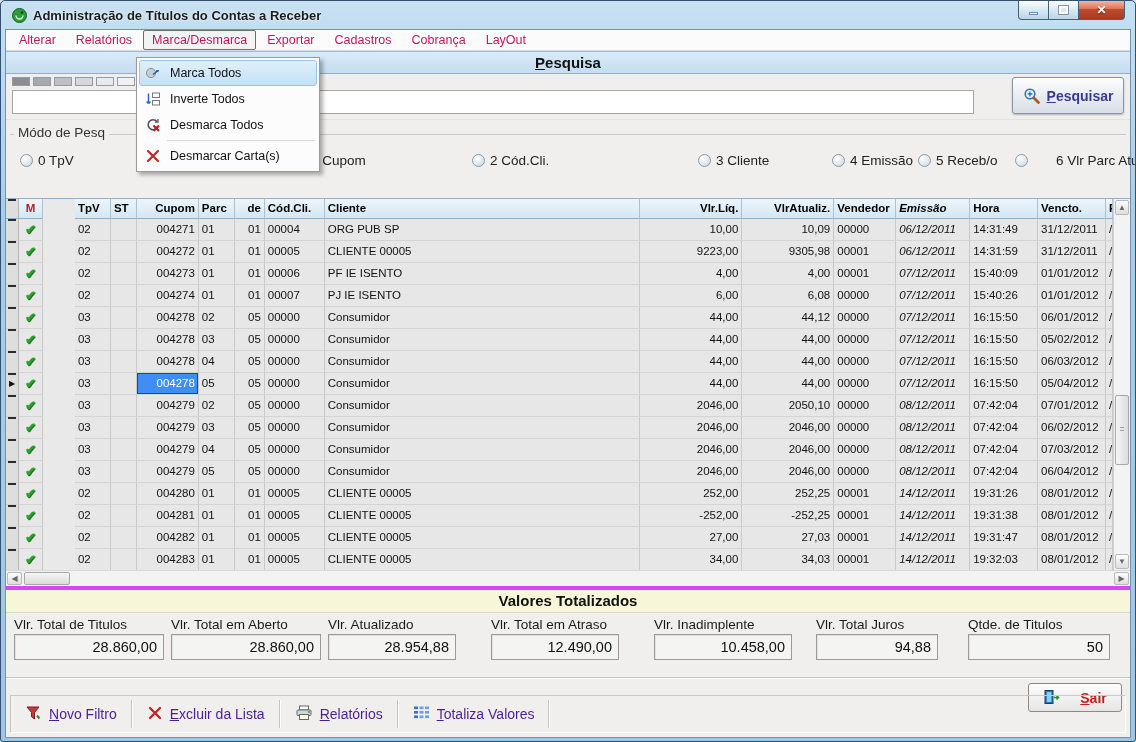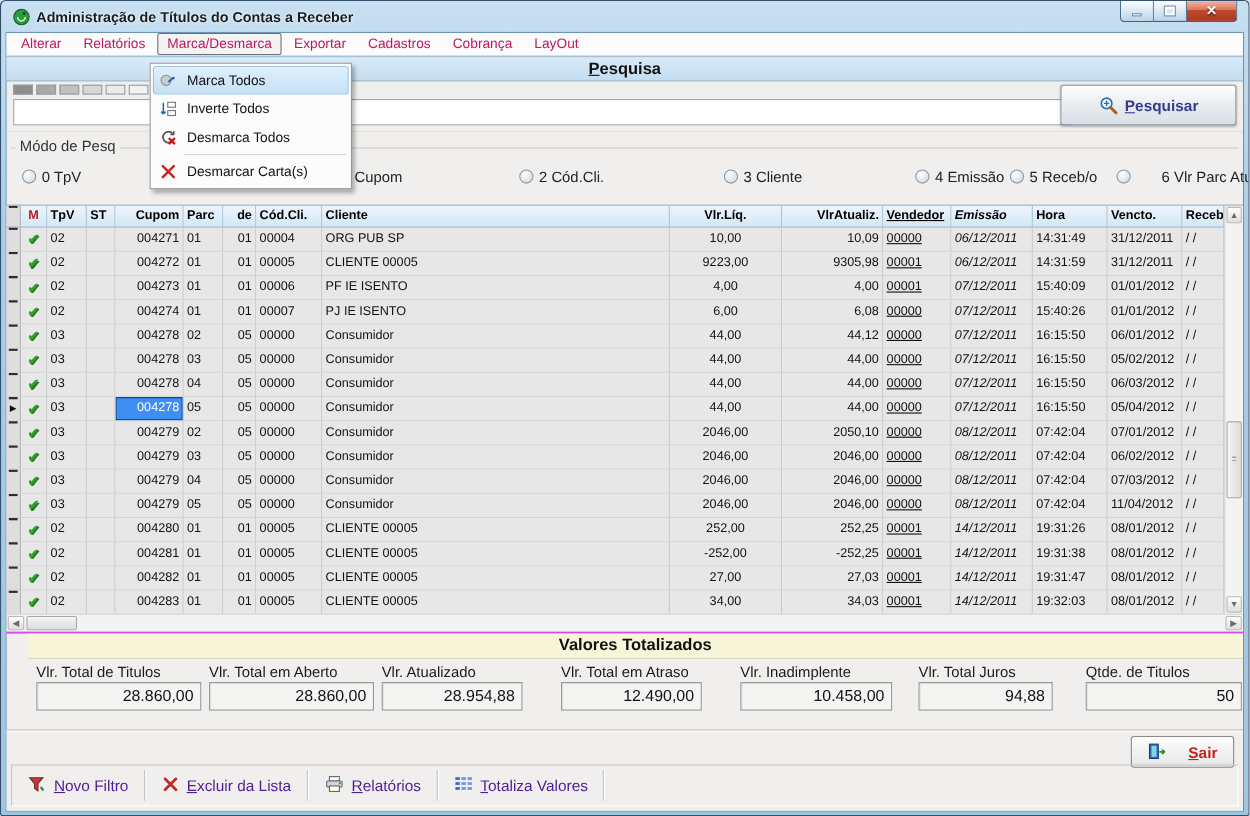--- a/index.html
+++ b/index.html
@@ -28,60 +28,60 @@
   .menu-item.open{border-color:#6f6f6f;background:#f3f3f3;}
   
   .pesq-strip{height:23px;background:linear-gradient(#d9ebf8,#c4ddf0);border-top:1px solid #9dbcd4;border-bottom:1px solid #8fb2cc;
     text-align:center;font-size:15px;font-weight:bold;line-height:21px;color:#111;}
   
   .search-row{height:46px;position:relative;border-bottom:1px solid #e3e2df;}
   .segments{position:absolute;left:6px;top:3px;display:flex;gap:3px;}
   .segments i{width:18px;height:9px;border:1px solid #9a9a9a;}
   .search-input{position:absolute;left:6px;top:16px;width:962px;height:24px;border:1px solid #a5a5a5;background:#fff;
     font-size:13px;padding:0 4px;font-family:"Liberation Sans",sans-serif;}
-  .pesq-btn{position:absolute;right:6px;top:3px;width:160px;height:37px;border:1px solid #8696a5;border-radius:3px;
+  .pesq-btn{position:absolute;right:6px;top:3px;width:112px;height:37px;border:1px solid #8696a5;border-radius:3px;
     background:linear-gradient(#fefefe,#e9edf1 50%,#d8dfe6);display:flex;align-items:center;justify-content:center;gap:6px;
     font-size:14px;font-weight:bold;color:#3a3a8c;box-shadow:0 1px 2px rgba(0,0,0,.25);}
   
-  .mode-group{height:48px;position:relative;border-top:1px solid #c9c9c9;margin:14px 4px 4px;}
+  .mode-group{height:48px;position:relative;border-top:1px solid #c9c9c9;margin:14px 4px 16px;}
   .mode-label{position:absolute;top:-10px;left:4px;background:#f0efed;padding:0 4px;font-size:13.5px;color:#333;}
   .radio-opt{position:absolute;top:18px;display:flex;align-items:center;gap:5px;font-size:13.5px;color:#222;white-space:nowrap;}
   .radio-circ{width:13px;height:13px;border-radius:50%;border:1px solid #8d9aa5;background:radial-gradient(circle at 35% 30%,#ffffff,#dfe6ec 60%,#c3ced8);}
   
   .grid{flex:0 0 372px;display:flex;border-top:1px solid #9ab0c4;background:#e9e9e9;overflow:hidden;}
   .grid-main{flex:1;overflow:hidden;}
   .grid-header,.grow{display:flex;}
   .hc{height:20px;line-height:19px;background:linear-gradient(#ecf5fc,#d4e7f5);border-right:1px solid #a9c2d6;
     border-bottom:1px solid #8fb0c8;font-weight:bold;font-size:11.5px;padding:0 3px;white-space:nowrap;overflow:hidden;}
   .cell{height:22px;line-height:21px;border-right:1px solid #c9c9c9;border-bottom:1px solid #d4d4d4;font-size:11.5px;
     padding:0 3px;white-space:nowrap;overflow:hidden;background:#e7e7e7;color:#111;}
   .ind{width:13px;padding:0;position:relative;background:#dedede;border-right:1px solid #b5b5b5;font-size:8px;text-align:center;color:#111;}
   .ind::before{content:"";position:absolute;top:-1px;left:2px;width:8px;height:3px;background:#2c2c2c;}
-  .c0{width:24px;text-align:center;}.c1{width:36px;}.c2{width:26px;}.c3{width:62px;text-align:right;}
+  .c0{width:24px;text-align:center;}.c1{width:36px;margin-left:32px;}.c2{width:26px;}.c3{width:62px;text-align:right;}
   .c4{width:36px;}.c5{width:30px;text-align:right;}.c6{width:60px;}.c7{width:316px;}
-  .c8{width:102px;text-align:center;}.c9{width:92px;text-align:right;}.c10{width:62px;text-decoration:underline;}
+  .c8{width:102px;text-align:right;}.c9{width:92px;text-align:right;}.c10{width:62px;}
   .c11{width:74px;font-style:italic;}.c12{width:68px;}.c13{width:68px;}.c14{flex:1;}
   .hc.c0{color:#b22222;text-align:center;}
   .chk{color:#2da12d;font-size:13px;font-weight:bold;text-shadow:1px 1px 0 #1c7a1c;}
   .selcell{background:#3f8ef3 !important;color:#fff !important;box-shadow:inset 0 0 0 1px #174a94;}
   
   .vscroll{width:17px;background:#f3f3f3;border-left:1px solid #d0d0d0;position:relative;}
   .sbtn{position:absolute;left:1px;right:1px;height:15px;border:1px solid #b9b9b9;border-radius:2px;
     background:linear-gradient(#fdfdfd,#dedede);color:#6a6a6a;font-size:8px;text-align:center;line-height:13px;}
   .vthumb{position:absolute;left:1px;right:1px;top:196px;height:70px;border:1px solid #a8a8a8;border-radius:2px;
     background:linear-gradient(90deg,#f5f5f5,#dcdcdc);}
   .vthumb::after{content:"";position:absolute;left:4px;right:4px;top:31px;height:6px;
     background:repeating-linear-gradient(#9f9f9f 0 1px,transparent 1px 3px);}
   .hscroll{height:16px;background:#f3f3f3;border-top:1px solid #d8d8d8;position:relative;}
   .hbtn{position:absolute;top:1px;bottom:1px;width:15px;border:1px solid #b9b9b9;border-radius:2px;
     background:linear-gradient(#fdfdfd,#dedede);color:#6a6a6a;font-size:8px;text-align:center;line-height:12px;}
   .hthumb{position:absolute;top:1px;bottom:1px;left:18px;width:46px;border:1px solid #a8a8a8;border-radius:2px;
     background:linear-gradient(#f5f5f5,#dcdcdc);}
   
-  .totals{border-top:2px solid #d946ef;padding-left:19px;}
+  .totals{border-top:4px solid #d946ef;}
   .totals-strip{height:23px;background:#f7f6d9;border-bottom:1px solid #d9d8c0;text-align:center;
     font-size:15px;font-weight:bold;line-height:22px;color:#111;}
   .totals-fields{position:relative;height:64px;background:#f0efed;}
   .tfield{position:absolute;top:4px;}
   .tfield .tlabel{font-size:13.5px;color:#1a1a1a;margin-bottom:2px;white-space:nowrap;}
   .tfield .tbox{height:26px;border:1px solid #9a9a9a;background:#f4f4f2;font-size:14.5px;line-height:24px;
     text-align:right;padding:0 6px;color:#111;box-shadow:inset 1px 1px 0 #e2e2e0;}
   
   .footer{flex:1;position:relative;background:#f0efed;border-top:1px solid #c4c4c4;box-shadow:inset 0 1px 0 #ffffff;}
   .sair-btn{position:absolute;right:8px;top:5px;width:94px;height:29px;border:1px solid #8a8a8a;border-radius:3px;
@@ -165,21 +165,21 @@
           <div>0 TpV</div>
         </div>
         <div class="radio-opt" style="left: 283px;">
           <div class="radio-circ"></div>
           <div>1 Cupom</div>
         </div>
         <div class="radio-opt" style="left: 462px;">
           <div class="radio-circ"></div>
           <div>2 Cód.Cli.</div>
         </div>
-        <div class="radio-opt" style="left: 648px;">
+        <div class="radio-opt" style="left: 688px;">
           <div class="radio-circ"></div>
           <div>3 Cliente</div>
         </div>
         <div class="radio-opt" style="left: 822px;">
           <div class="radio-circ"></div>
           <div>4 Emissão</div>
         </div>
         <div class="radio-opt" style="left: 908px;">
           <div class="radio-circ"></div>
           <div>5 Receb/o</div>
@@ -417,21 +417,21 @@
               <div class="cell c3">004279</div>
               <div class="cell c4">05</div>
               <div class="cell c5">05</div>
               <div class="cell c6">00000</div>
               <div class="cell c7">Consumidor</div>
               <div class="cell c8">2046,00</div>
               <div class="cell c9">2046,00</div>
               <div class="cell c10">00000</div>
               <div class="cell c11">08/12/2011</div>
               <div class="cell c12">07:42:04</div>
-              <div class="cell c13">11/04/2012</div>
+              <div class="cell c13">06/04/2012</div>
               <div class="cell c14">/ /</div>
             </div>
             <div class="grow">
               <div class="cell ind"></div>
               <div class="cell c0"><span class="chk">✔</span></div>
               <div class="cell c1">02</div>
               <div class="cell c2"></div>
               <div class="cell c3">004280</div>
               <div class="cell c4">01</div>
               <div class="cell c5">01</div>

